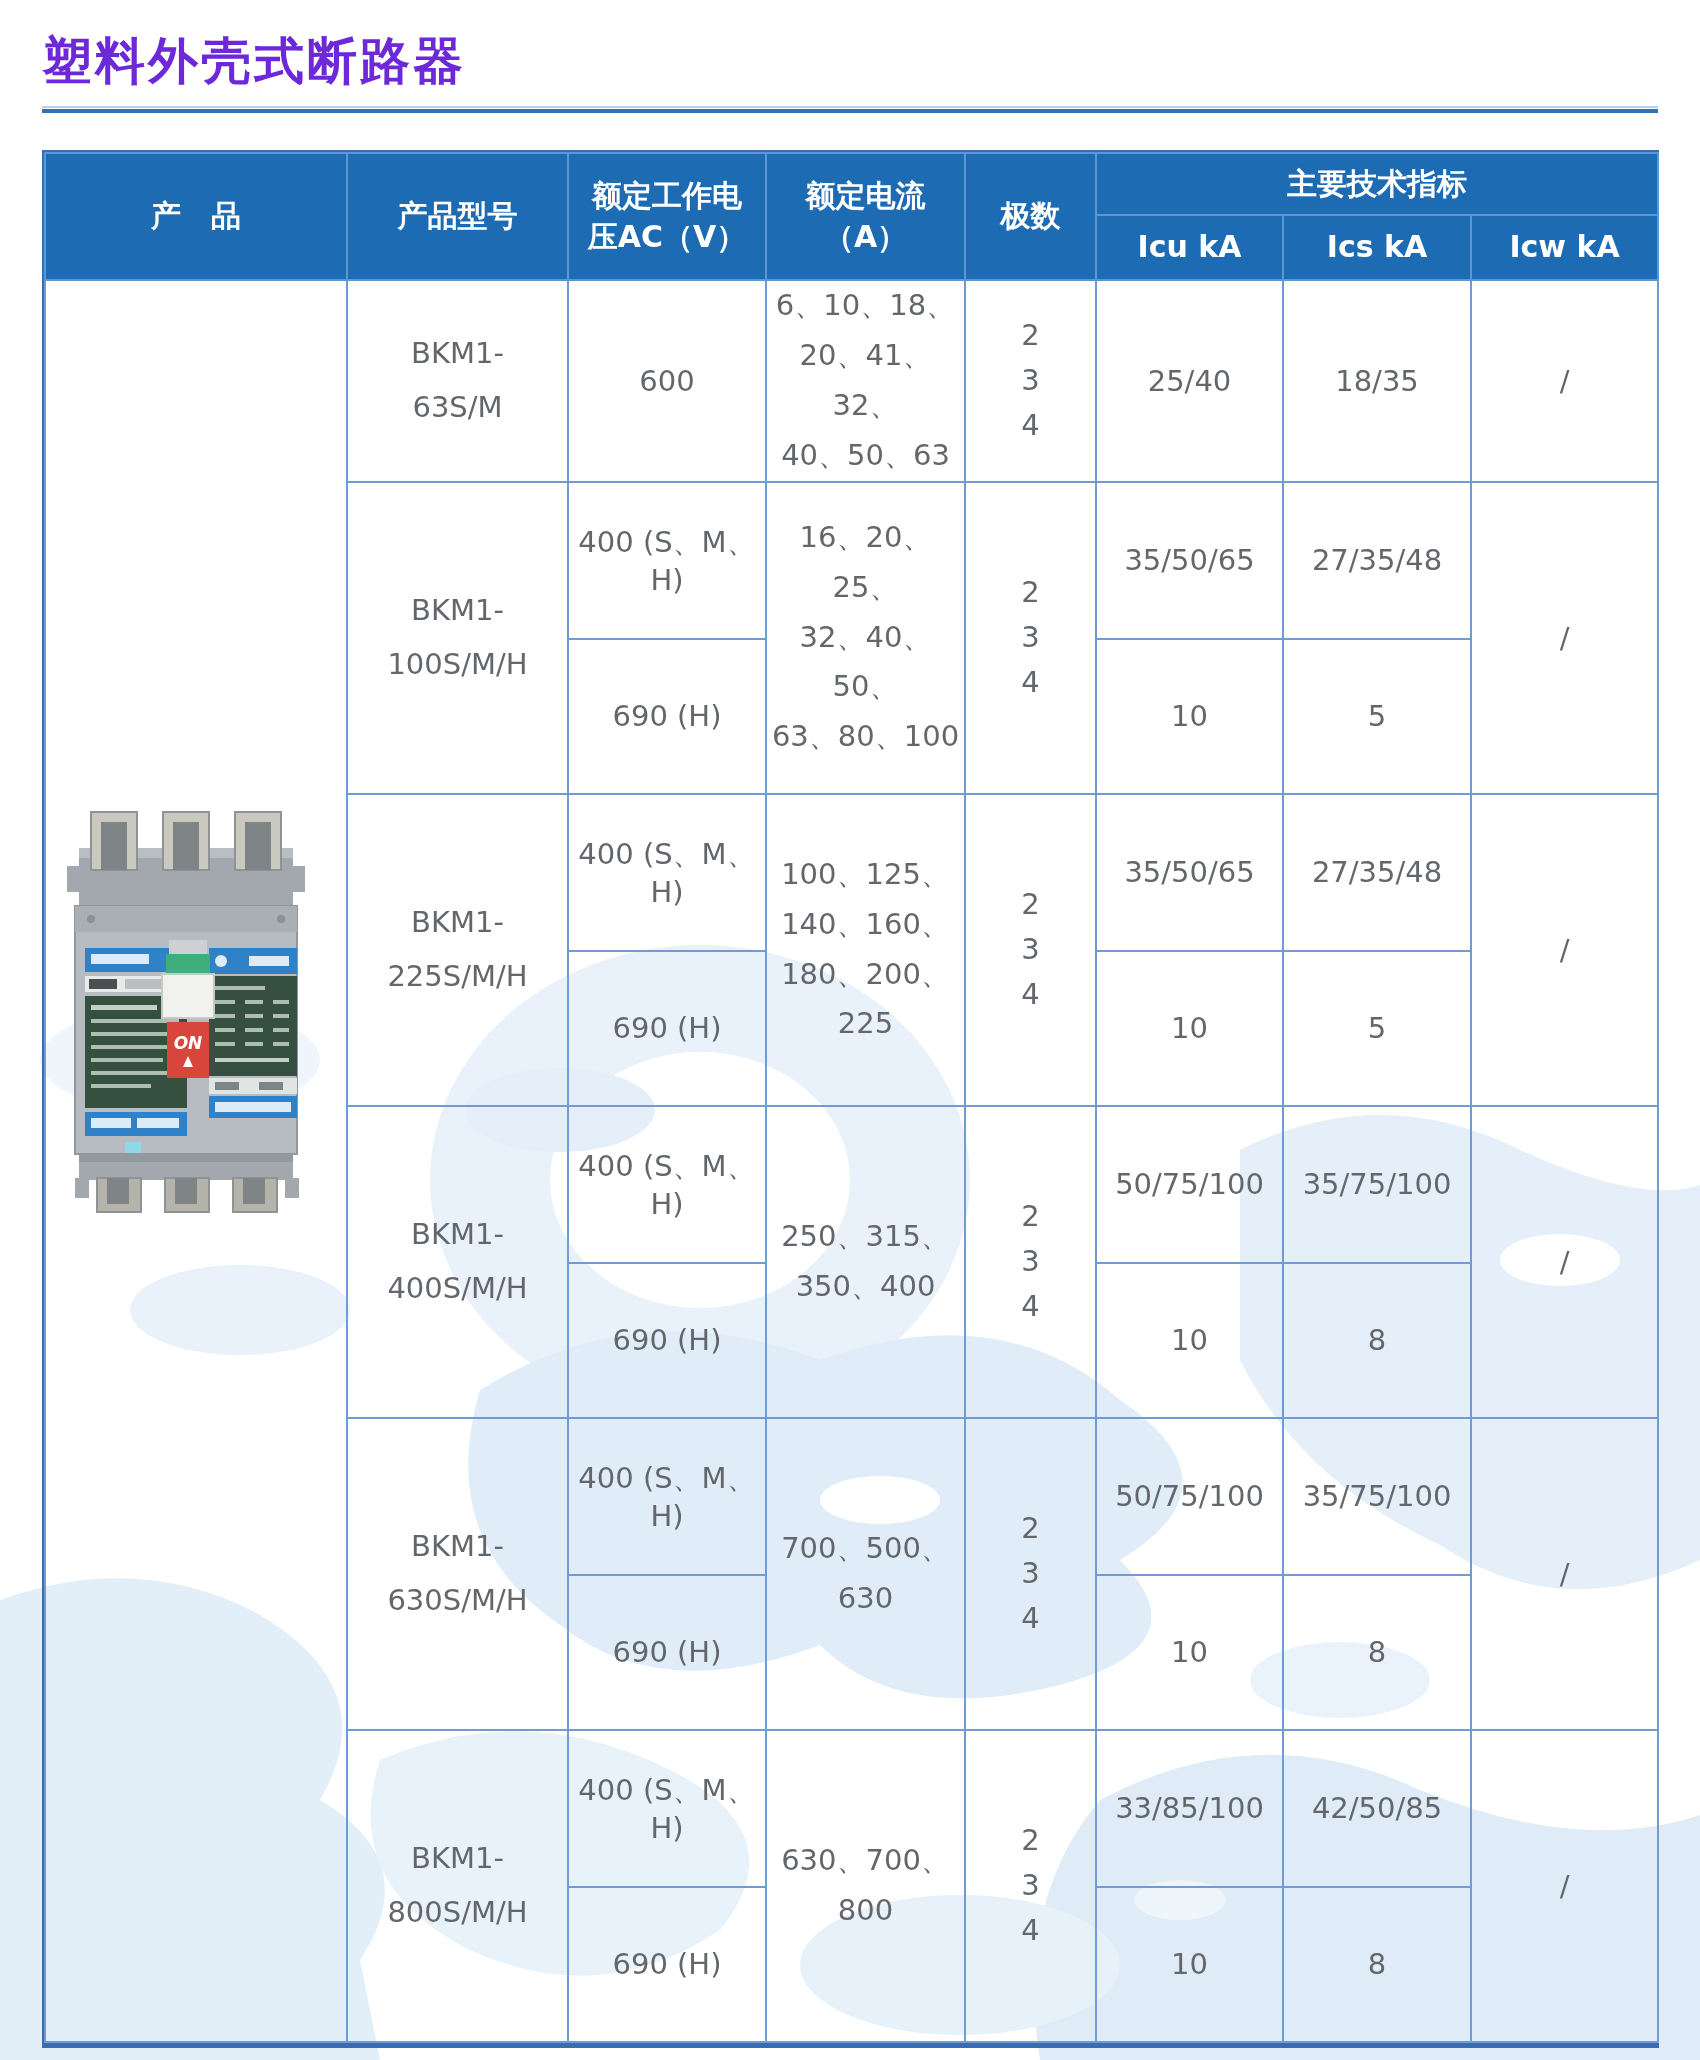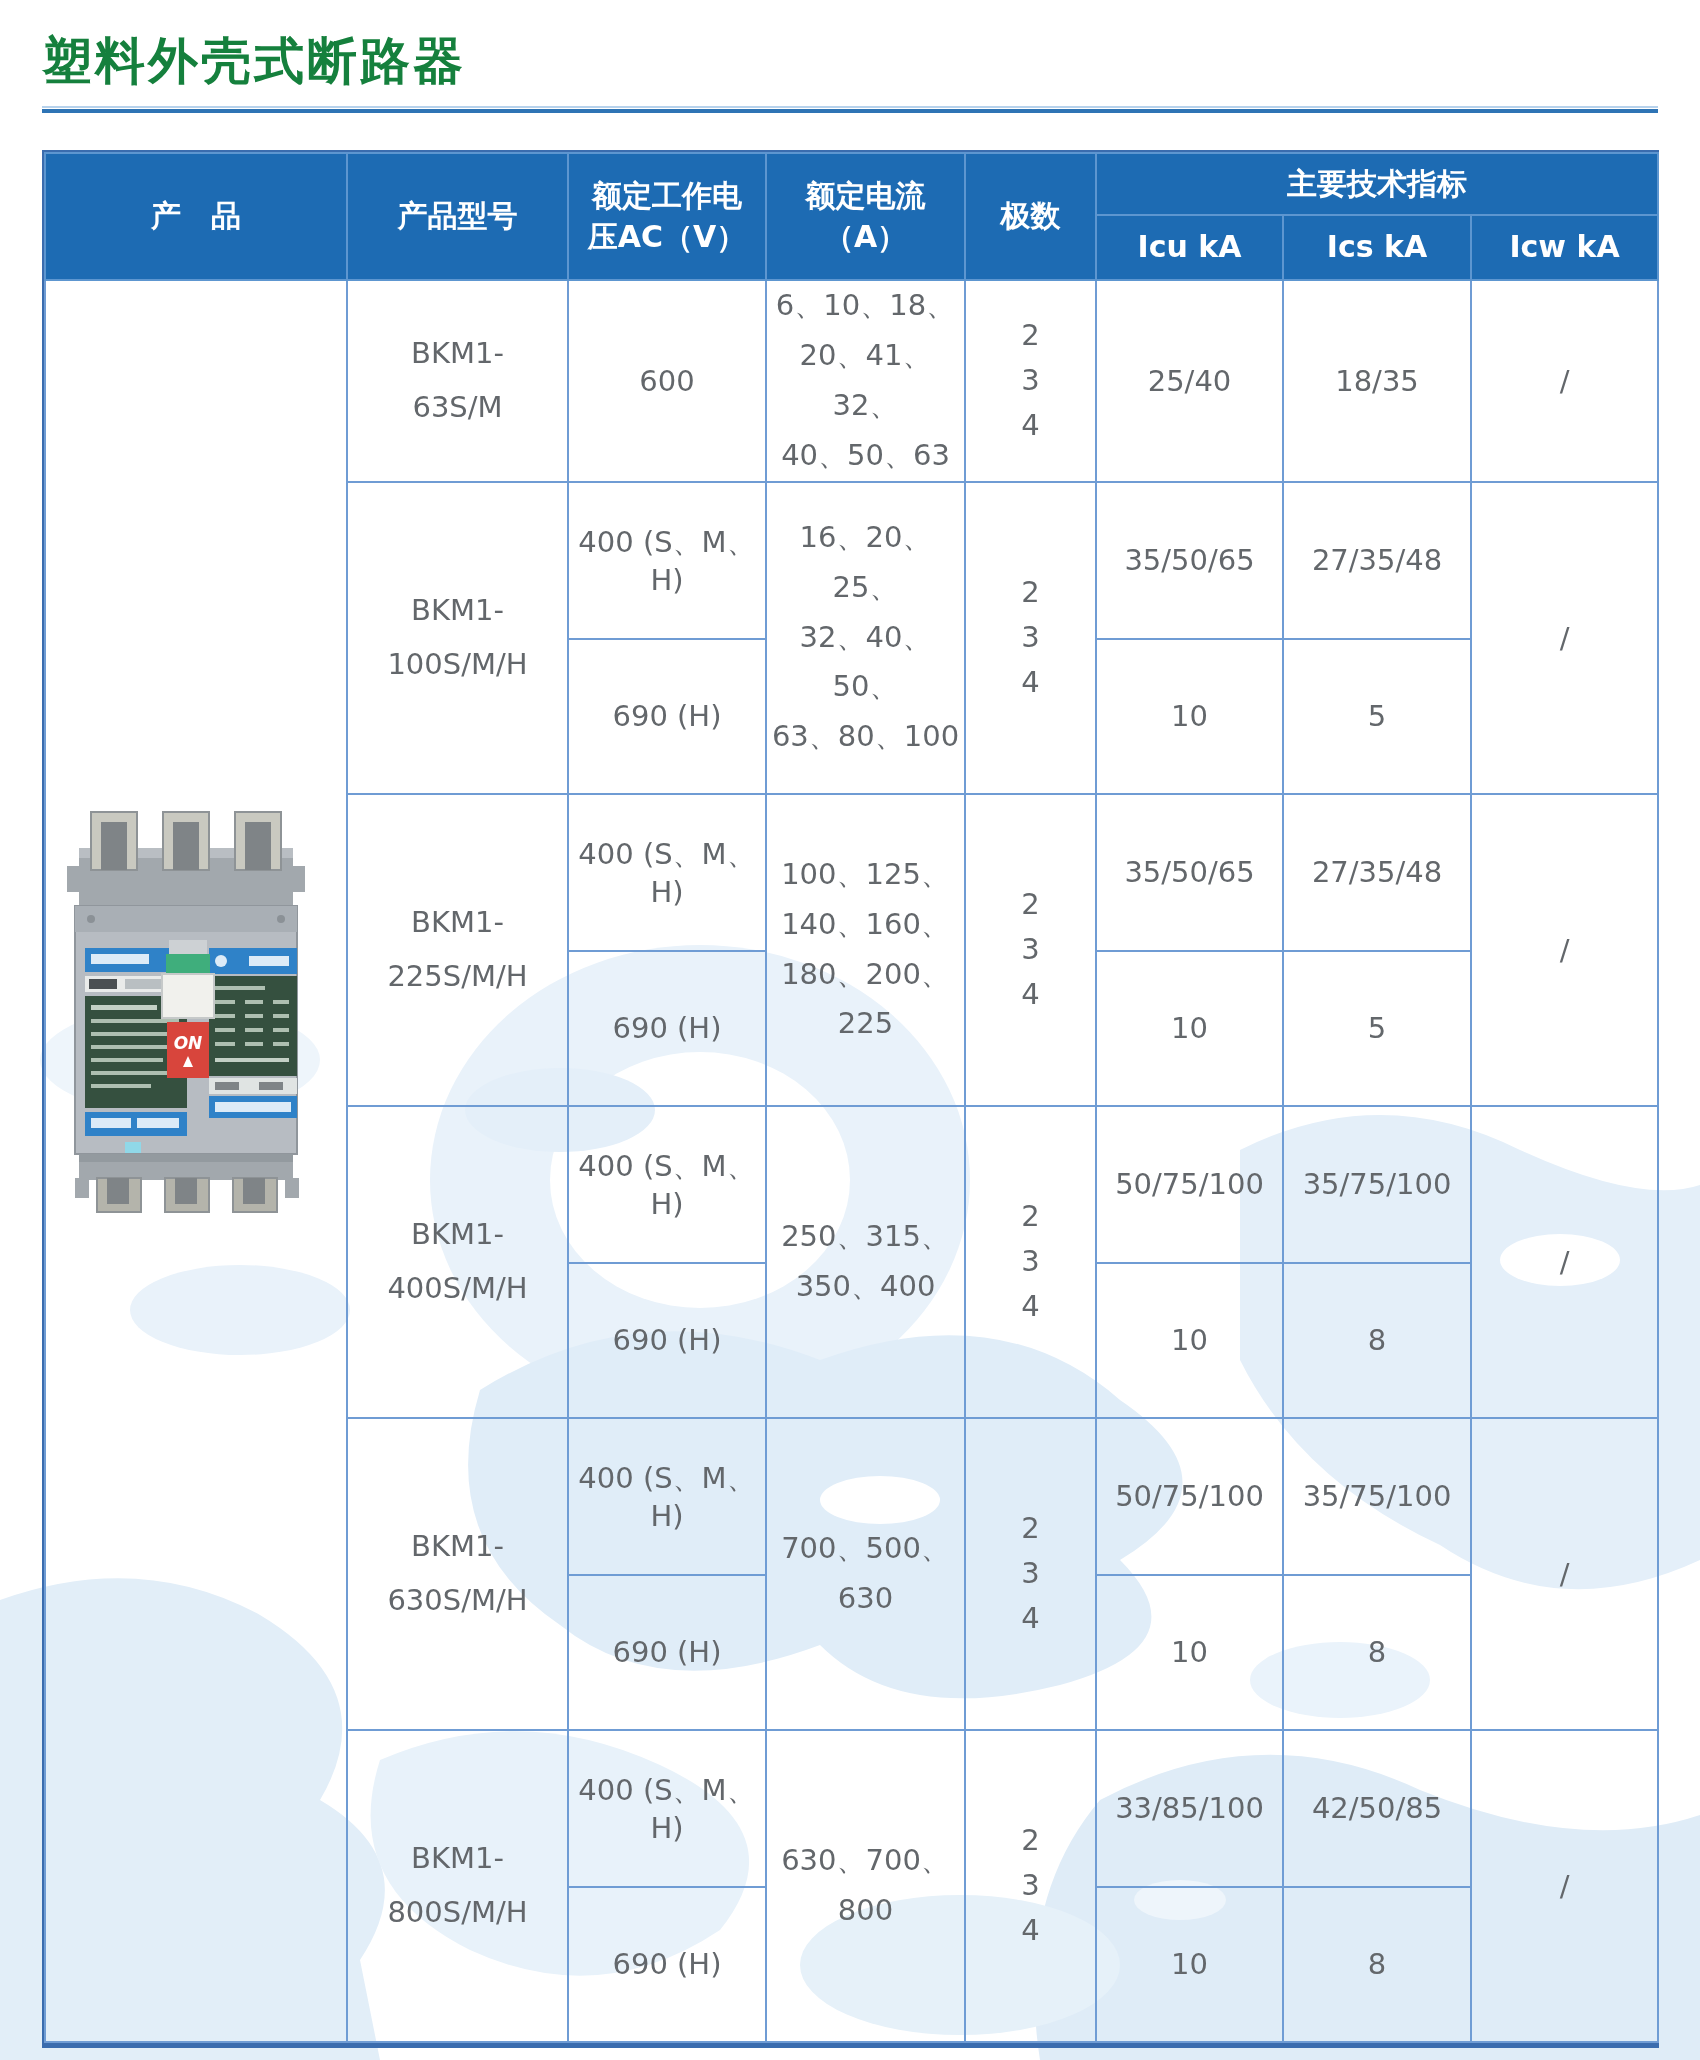--- a/index.html
+++ b/index.html
@@ -6,21 +6,21 @@
   body{
     width:1700px;height:2060px;position:relative;overflow:hidden;
     background:#ffffff;
     font-family:"DejaVu Sans","Liberation Sans",sans-serif;
   }
   .watermark{position:absolute;left:0;top:0;width:1700px;height:2060px;z-index:0;}
   .content{position:absolute;left:0;top:0;width:1700px;height:2060px;z-index:1;}
 
   .page-title{
     position:absolute;left:42px;top:28px;
-    font-size:50px;font-weight:bold;color:#15803d;letter-spacing:3px;
+    font-size:50px;font-weight:bold;color:#6d28d9;letter-spacing:3px;
   }
   .title-rule{
     position:absolute;left:42px;top:106px;width:1616px;height:7px;
     background:linear-gradient(to bottom,#b7d2ec 0,#b7d2ec 2px,#ffffff 2px,#ffffff 3px,#2e74b5 3px,#2e74b5 7px);
   }
 
   .table-wrap{
     position:absolute;left:42px;top:150px;width:1613px;
     border:2px solid #3a6cae;border-bottom-width:5px;
   }

